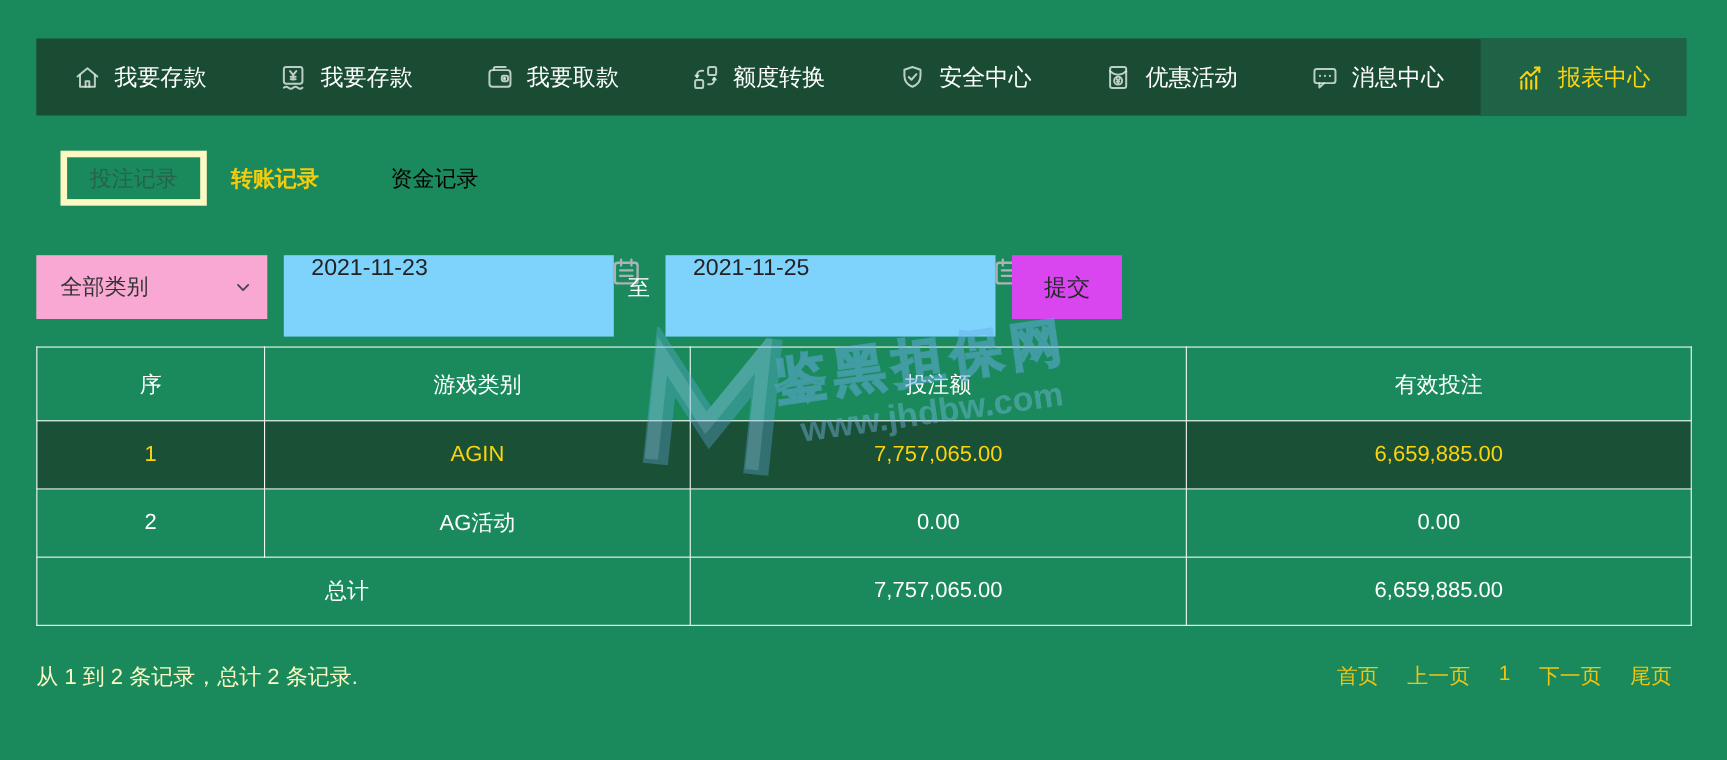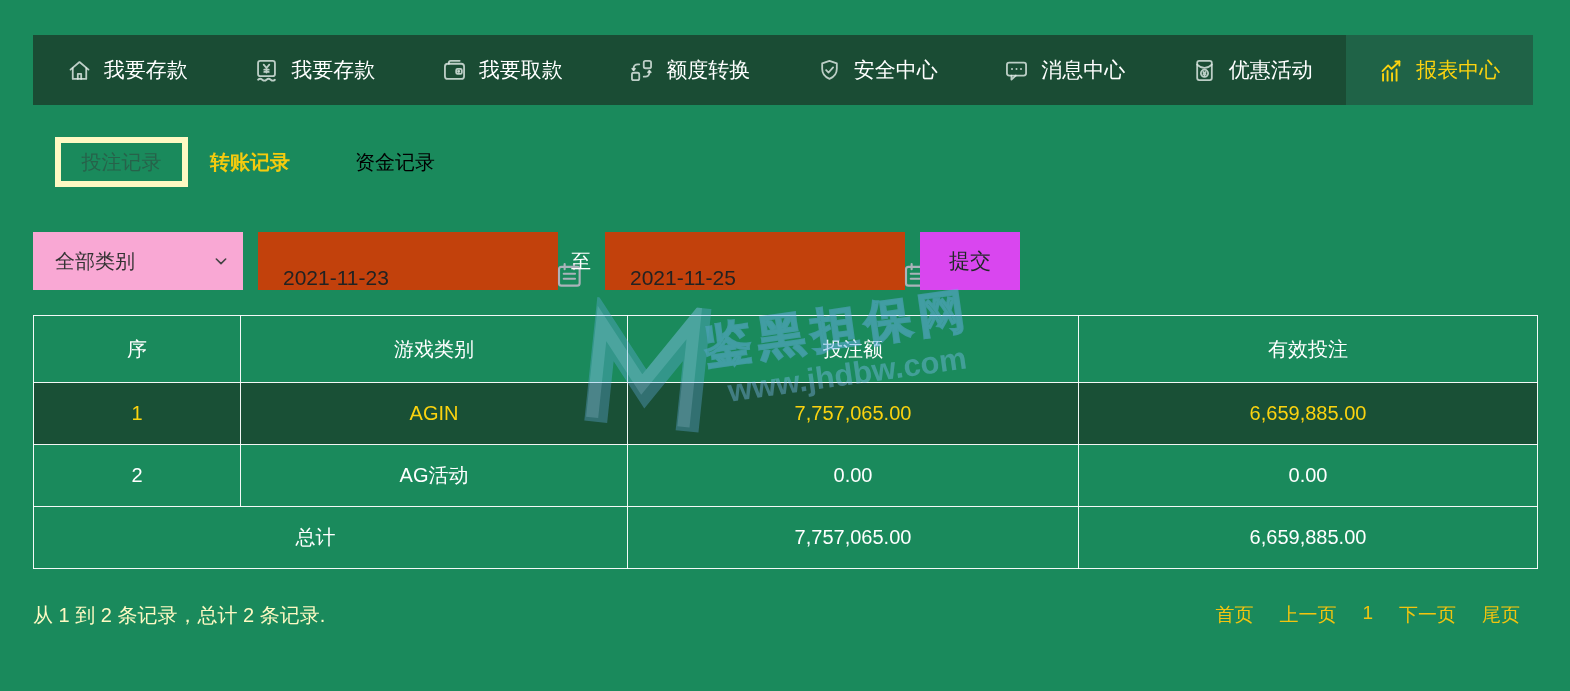--- a/index.html
+++ b/index.html
@@ -27,22 +27,22 @@
   .tab.t3 { left:322px; color:#000000; }
 
   
   .filters { position:absolute; left:0; top:232px; width:1570px; height:58px; }
   .sel-wrap { position:absolute; left:33px; top:0; width:210px; height:58px; }
   .sel-wrap select { width:100%; height:100%; border:none; background:#f9a8d4;
         font-family:"Liberation Sans",sans-serif; font-size:20px; color:#333;
         padding:0 40px 0 22px; appearance:none; -webkit-appearance:none; border-radius:0; }
   .sel-wrap .chev { position:absolute; right:14px; top:21px; width:16px; height:16px;
         color:#444; pointer-events:none; }
-  .date-field { position:absolute; top:0; height:58px; width:300px; background:#c2410c;
-        display:flex; align-items:flex-end; }
+  .date-field { position:absolute; top:0; height:74px; width:300px; background:#7dd3fc;
+        display:flex; align-items:flex-start; }
   .date-field input { border:none; outline:none; background:transparent; flex:1;
         font-family:"Liberation Sans",sans-serif; font-size:21px; color:#222; padding-left:25px; }
   .date-field .cal { width:30px; height:30px; margin-right:18px; color:#ABB3BA; flex:0 0 auto; }
   .df1 { left:258px; } .df2 { left:605px; }
   .to-label { position:absolute; left:571px; top:0; height:58px; display:flex;
         align-items:center; color:#FFFFFF; font-size:20px; }
   .submit-btn { position:absolute; left:920px; top:0; width:100px; height:58px;
         background:#d946ef; border:none; font-family:"Liberation Sans",sans-serif;
         font-size:21px; color:#1E2A24; cursor:pointer; }
 
@@ -131,39 +131,39 @@
         <svg viewBox="0 0 24 24" fill="none" stroke="currentColor" stroke-width="1.6" stroke-linecap="round" stroke-linejoin="round">
           <path d="M12 3.5l6.5 2.2v4.8c0 4.3-2.6 7.4-6.5 8.9-3.9-1.5-6.5-4.6-6.5-8.9V5.7z"></path>
           <path d="M9 11.6l2.2 2.2 4-4.5"></path>
         </svg>
       </span>
       <span>安全中心</span>
     </div>
     <div class="nav-item">
       <span class="nicon">
         <svg viewBox="0 0 24 24" fill="none" stroke="currentColor" stroke-width="1.6" stroke-linecap="round" stroke-linejoin="round">
+          <rect x="5.5" y="3.5" width="13" height="17" rx="1.8"></rect>
+          <path d="M5.5 6.8c2 1.9 4.3 2.9 6.5 2.9s4.5-1 6.5-2.9"></path>
+          <circle cx="12" cy="14.5" r="3.2"></circle>
+          <path d="M10.9 13.2l1.1 1.4 1.1-1.4M12 14.6v1.8M11 15.3h2"></path>
+        </svg>
+      </span>
+      <span>优惠活动</span>
+    </div>
+    <div class="nav-item">
+      <span class="nicon">
+        <svg viewBox="0 0 24 24" fill="none" stroke="currentColor" stroke-width="1.6" stroke-linecap="round" stroke-linejoin="round">
           <rect x="3.5" y="5" width="17" height="11.5" rx="2"></rect>
           <circle cx="8" cy="10.7" r="0.9" fill="currentColor" stroke="none"></circle>
           <circle cx="12" cy="10.7" r="0.9" fill="currentColor" stroke="none"></circle>
           <circle cx="16" cy="10.7" r="0.9" fill="currentColor" stroke="none"></circle>
           <path d="M7.5 16.5v3.6l3.9-3.6"></path>
         </svg>
       </span>
       <span>消息中心</span>
-    </div>
-    <div class="nav-item">
-      <span class="nicon">
-        <svg viewBox="0 0 24 24" fill="none" stroke="currentColor" stroke-width="1.6" stroke-linecap="round" stroke-linejoin="round">
-          <rect x="5.5" y="3.5" width="13" height="17" rx="1.8"></rect>
-          <path d="M5.5 6.8c2 1.9 4.3 2.9 6.5 2.9s4.5-1 6.5-2.9"></path>
-          <circle cx="12" cy="14.5" r="3.2"></circle>
-          <path d="M10.9 13.2l1.1 1.4 1.1-1.4M12 14.6v1.8M11 15.3h2"></path>
-        </svg>
-      </span>
-      <span>优惠活动</span>
     </div>
     <div class="nav-item active">
       <span class="nicon">
         <svg viewBox="0 0 24 24" fill="none" stroke="currentColor" stroke-width="1.7" stroke-linecap="round" stroke-linejoin="round">
           <path d="M4.5 21v-6M8.5 21v-8.5M12.5 21v-6.5M16.5 21v-10"></path>
           <path d="M4 12.5l5-5 3 3 7-6.5"></path>
             <path d="M15.5 4H19v3.5"></path>
         </svg>
       </span>
       <span>报表中心</span>

